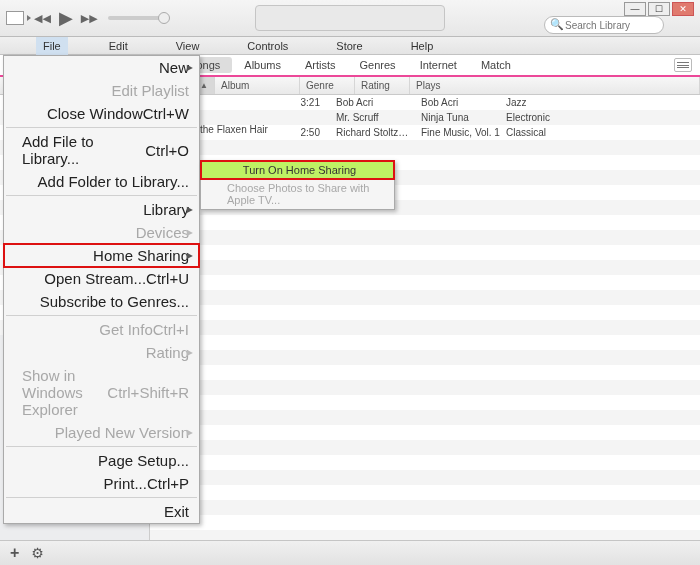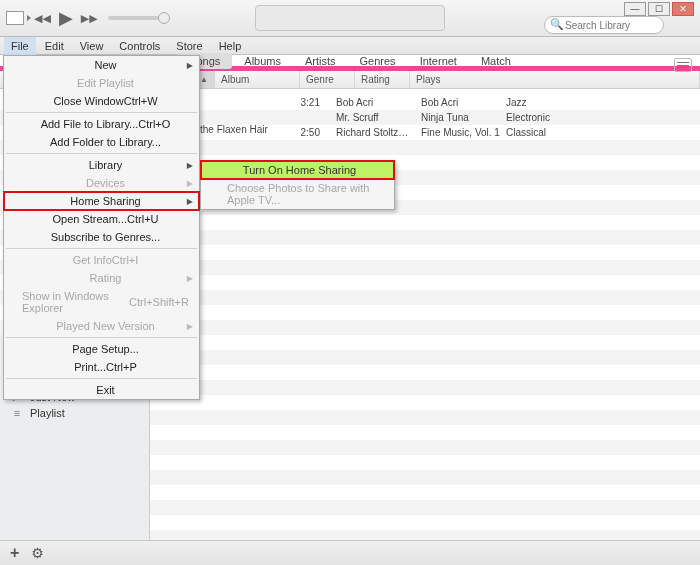--- a/index.html
+++ b/index.html
@@ -18,25 +18,25 @@
 .apple-logo { font-size:16px; color:#555; }
 .win-btns { position:absolute; right:6px; top:2px; display:flex; gap:2px; }
 .win-btns span { width:22px; height:14px; border:1px solid #999; background:#eee; font-size:9px; display:flex; align-items:center; justify-content:center; line-height:1; }
 .win-btns .close { background:#e07a6e; border-color:#c55; color:#fff; }
 .search-wrap { position:absolute; right:36px; top:16px; }
 .search { width:120px; height:18px; border:1px solid #bbb; border-radius:9px; padding:0 8px 0 20px; font-size:10px; background:#fff; }
 .search-wrap .mag { position:absolute; left:6px; top:2px; font-size:11px; color:#888; }
 
 
 .menubar { height: 18px; background: linear-gradient(#f0f0f0,#e4e4e4); border-bottom:1px solid #c2c2c2; display:flex; align-items:center; padding:0 4px; gap:2px; }
-.menubar .mi { padding:3px 7px; cursor:default; }
+.menubar .mi { padding:3px 7px; cursor:default;margin-left:32px; }
 .menubar .mi.open { background:#d0e0f0; }
 
 
-.tabrow { height:16px; border-bottom:5px solid #ec4899; display:flex; align-items:center; justify-content:center; position:relative; }
+.tabrow { height:22px; border-bottom:2px solid #ec4899; display:flex; align-items:center; justify-content:center; position:relative; }
 .tabrow .tab { padding:2px 12px; border-radius:3px; color:#444; }
 .tabrow .tab.sel { background:#ddd; }
 .tabrow .list-icn { position:absolute; right:8px; top:3px; width:18px; height:14px; border:1px solid #bbb; border-radius:2px; display:flex; flex-direction:column; justify-content:space-evenly; padding:2px; }
 .tabrow .list-icn span { height:1px; background:#777; }
 
 
 .thead { height:18px; background: linear-gradient(#f7f7f7,#e9e9e9); border-bottom:1px solid #c9c9c9; display:flex; font-size:10px; color:#555; }
 .thead div { border-right:1px solid #d6d6d6; padding:2px 6px; display:flex; align-items:center; }
 .col-time { width:130px; justify-content:flex-end; padding-right:10px; }
 .col-artist { width:85px; background:#d8d8d8; justify-content:space-between; }
@@ -59,21 +59,21 @@
 .row .c-artist { width:85px; padding-left:6px; white-space:nowrap; overflow:hidden; text-overflow:ellipsis; }
 .row .c-album { width:85px; padding-left:6px; white-space:nowrap; overflow:hidden; text-overflow:ellipsis; }
 .row .c-genre { width:55px; padding-left:6px; }
 .stripes { position:absolute; left:0; right:0; top:0; bottom:0; }
 .stripe { height:15px; }
 .stripe.alt { background:#f4f4f4; }
 .track-name-frag { position:absolute; left:200px; top:29px; font-size:10px; color:#444; }
 
 
 .file-menu { position:absolute; left:3px; top:55px; width:197px; background:#f5f5f5; border:1px solid #aaa; box-shadow:2px 2px 4px rgba(0,0,0,.25); z-index:20; }
-.file-menu .row-m { display:flex; justify-content:center; align-items:center; padding:3px 10px 3px 18px; font-size:11px; color:#222; position:relative; }
+.file-menu .row-m { display:flex; justify-content:flex-end; align-items:center; padding:3px 10px 3px 18px; font-size:15px; color:#222; position:relative; }
 .file-menu .row-m.dis { color:#a8a8a8; }
 .file-menu .row-m.arrow::after { content:"▶"; font-size:8px; color:#555; position:absolute; right:6px; }
 .file-menu .row-m.dis.arrow::after { color:#bbb; }
 .file-menu .sep { height:1px; background:#d0d0d0; margin:2px 2px; }
 .file-menu .row-m.hl { outline:2px solid #d11; outline-offset:-1px; }
 
 
 .submenu { position:absolute; left:200px; top:160px; width:195px; background:#f5f5f5; border:1px solid #aaa; box-shadow:2px 2px 4px rgba(0,0,0,.25); z-index:21; }
 .submenu .row-m { padding:3px 10px 3px 14px; font-size:11px; }
 .submenu .row-m.hl { outline:2px solid #d11; outline-offset:-1px; background:#bef264;text-align:center; }

